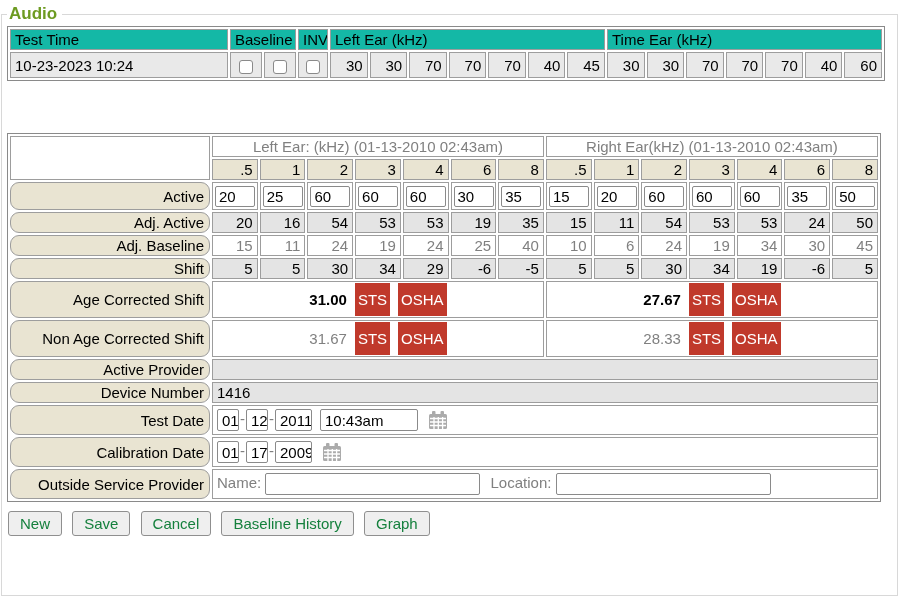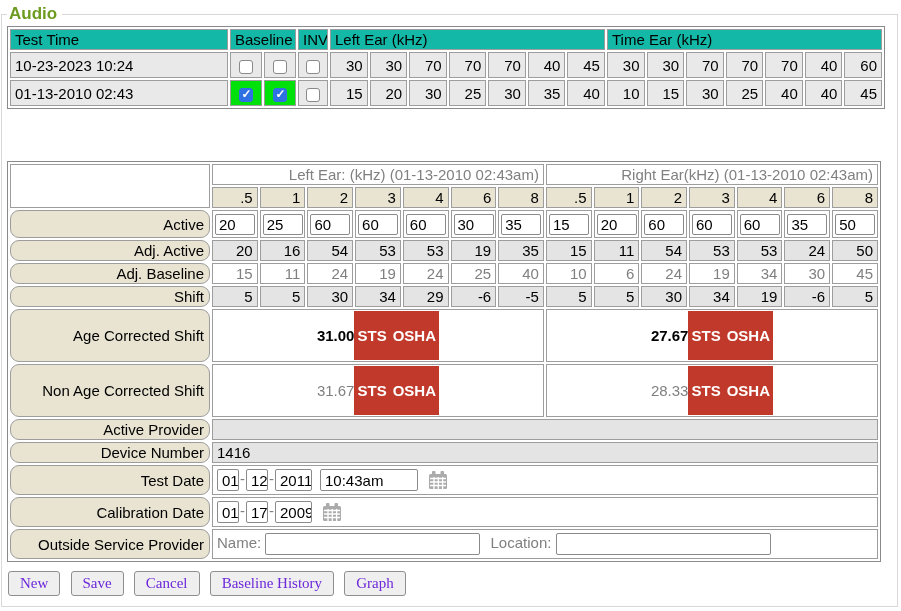--- a/index.html
+++ b/index.html
@@ -25,45 +25,45 @@
   input[type=checkbox]:checked{background:#2f70e3;border-color:#2f70e3;}
   input[type=checkbox]:checked::after{content:"✓";position:absolute;left:1.5px;top:-2px;color:#fff;font-size:12px;font-weight:bold;}
 
   .gap{height:52px;}
 
   
   .t2{width:874px;}
   .t2 col.lbl{width:200px;}
   .t2 td{height:21px;}
   .t2 td.label{background:#e9e4d2;text-align:right;padding-right:5px;border-radius:9px;}
-  .t2 td.earhdr{color:#808080;background:#fff;text-align:right;}
+  .t2 td.earhdr{color:#808080;background:#fff;text-align:center;}
   .t2 td.freq{background:#e9e4d2;text-align:right;}
   .t2 td.blank-hdr{background:#fff;}
   .t2 td.num{text-align:right;}
   .t2 td.graycell{background:#e4e4e4;}
   .t2 td.mutenum{color:#808080;}
   .t2 td.inputcell{padding:2px 2px;height:28px;}
   .t2 td.wide{text-align:center;}
   .t2 td.fill{background:#e4e4e4;}
   .t2 input.cellin{width:40px;height:21px;border:1px solid #8a8a8a;border-radius:2px;font-size:15px;font-family:"Liberation Sans",sans-serif;padding:0 0 0 3px;box-sizing:border-box;}
   .shiftnum{font-weight:bold;}
-  .badge{display:inline-block;background:#c0392b;color:#fff;font-weight:bold;padding:16px 3px;margin-left:0;font-size:15px;}
+  .badge{display:inline-block;background:#c0392b;color:#fff;font-weight:normal;padding:8px 3px;margin-left:8px;font-size:15px;}
   .mutenum .shiftnum{font-weight:normal;color:#808080;}
   .t2 td.datecell{height:30px;padding:2px 4px;}
   .t2 input.din{height:22px;border:1px solid #8a8a8a;border-radius:2px;font-size:15px;font-family:"Liberation Sans",sans-serif;padding:0 0 0 4px;box-sizing:border-box;vertical-align:middle;}
   .din.dd{width:22px;} .din.yy{width:37px;} .din.tm{width:98px;margin-left:8px;}
   .dash{color:#808080;margin:0 1px;}
   .cal{vertical-align:middle;margin-left:10px;}
   .flabel{color:#808080;}
   .t2 input.osp{width:215px;height:22px;border:1px solid #8a8a8a;border-radius:2px;font-size:15px;font-family:"Liberation Sans",sans-serif;vertical-align:middle;box-sizing:border-box;}
   .osp-loc{margin-left:6px;}
 
   
   .btnrow{margin:9px 0 0 1px;}
-  .btnrow button{font-size:15px;font-family:Liberation Serif, serif;background:#efefef;border:1px solid #8f8f8f;border-radius:3px;padding:3px 11px;margin-right:6px;color:#6d28d9;cursor:pointer;}
+  .btnrow button{font-size:15px;font-family:Liberation Sans, sans-serif;background:#efefef;border:1px solid #8f8f8f;border-radius:3px;padding:3px 11px;margin-right:6px;color:#15803d;cursor:pointer;}
 </style>
 </head>
 <body>
 
 <div class="wrap">
 <fieldset class="audio">
 <legend class="audio-title">Audio</legend>
 
 <table class="grid t1">
   <colgroup>
@@ -97,40 +97,20 @@
     <td class="num">30</td>
     <td class="num">30</td>
     <td class="num">70</td>
     <td class="num">70</td>
     <td class="num">70</td>
     <td class="num">40</td>
     <td class="num">60</td>
   </tr>
 
 
-  <tr class="row-gray">
-    <td>01-13-2010 02:43</td>
-    <td class="chk chk-on"><input type="checkbox" checked="checked" style=""></td>
-    <td class="chk chk-on"><input type="checkbox" checked="checked" style=""></td>
-    <td class="chk"><input type="checkbox" style=""></td>
-    <td class="num">15</td>
-    <td class="num">20</td>
-    <td class="num">30</td>
-    <td class="num">25</td>
-    <td class="num">30</td>
-    <td class="num">35</td>
-    <td class="num">40</td>
-    <td class="num">10</td>
-    <td class="num">15</td>
-    <td class="num">30</td>
-    <td class="num">25</td>
-    <td class="num">40</td>
-    <td class="num">40</td>
-    <td class="num">45</td>
-  </tr>
 </tbody>
       </table>
 
 <div class="gap"></div>
 
 <table class="grid t2">
   <colgroup>
           <col class="lbl">
           <col span="14">
         </colgroup>

